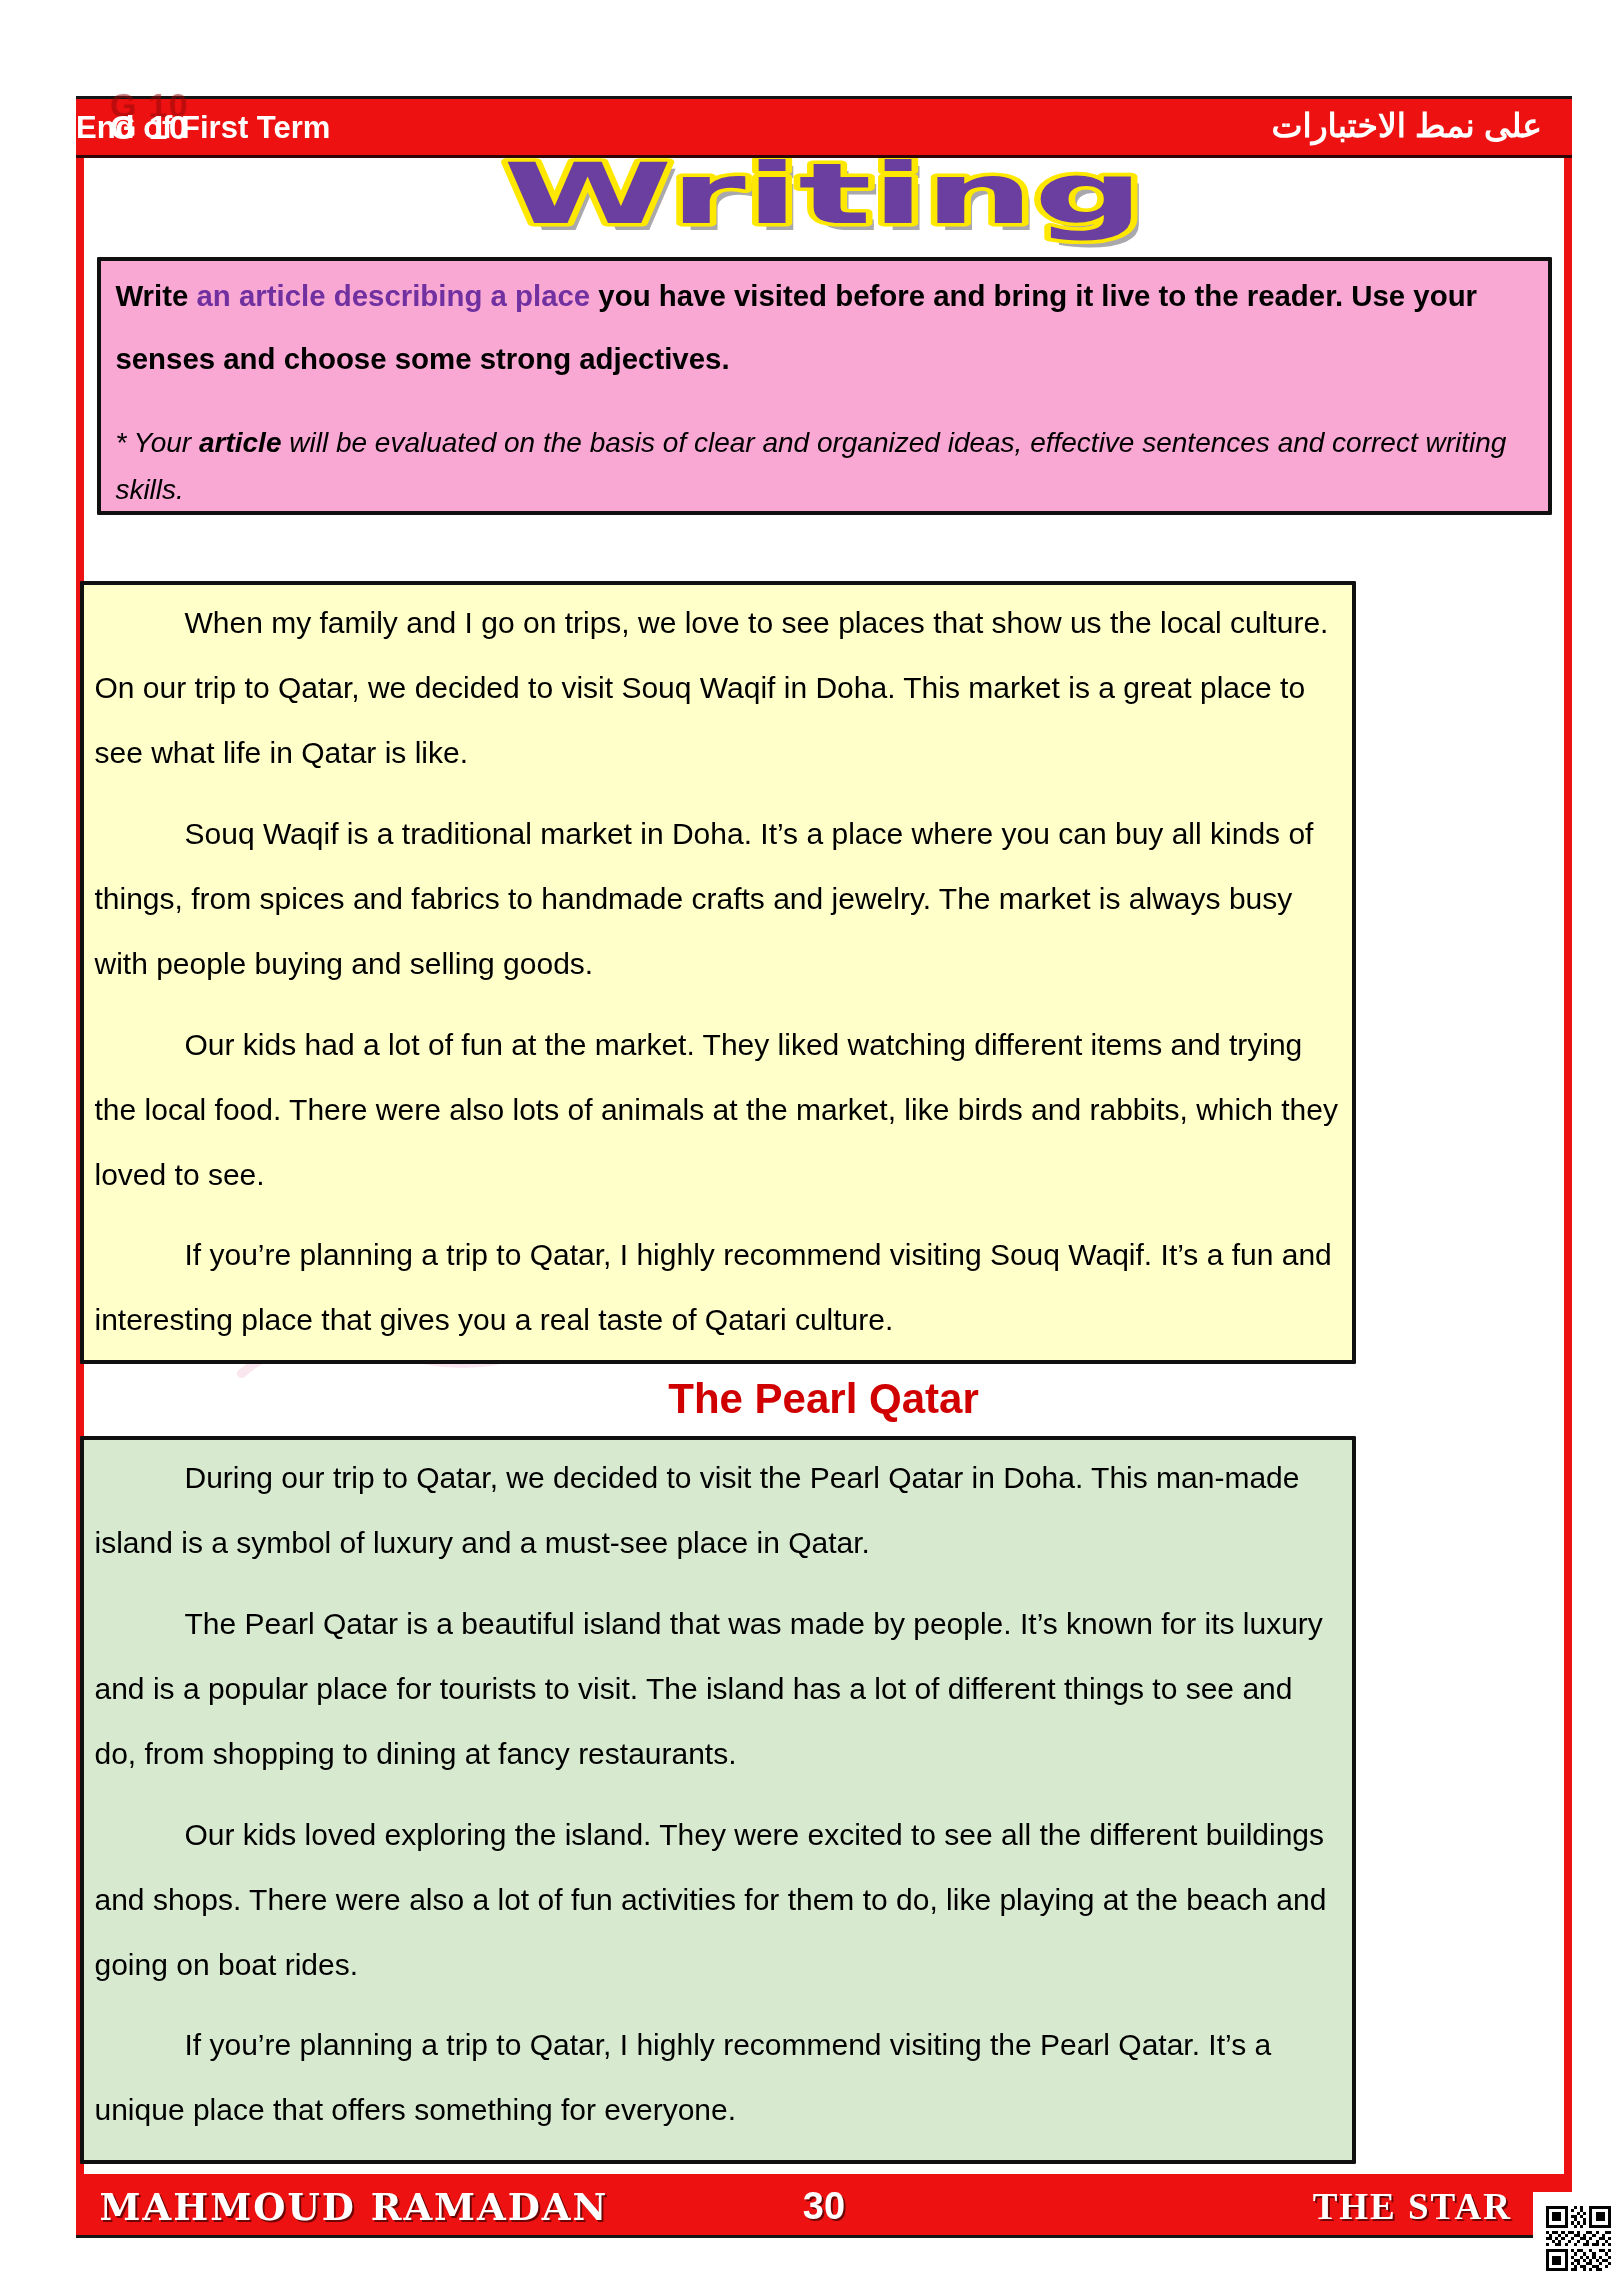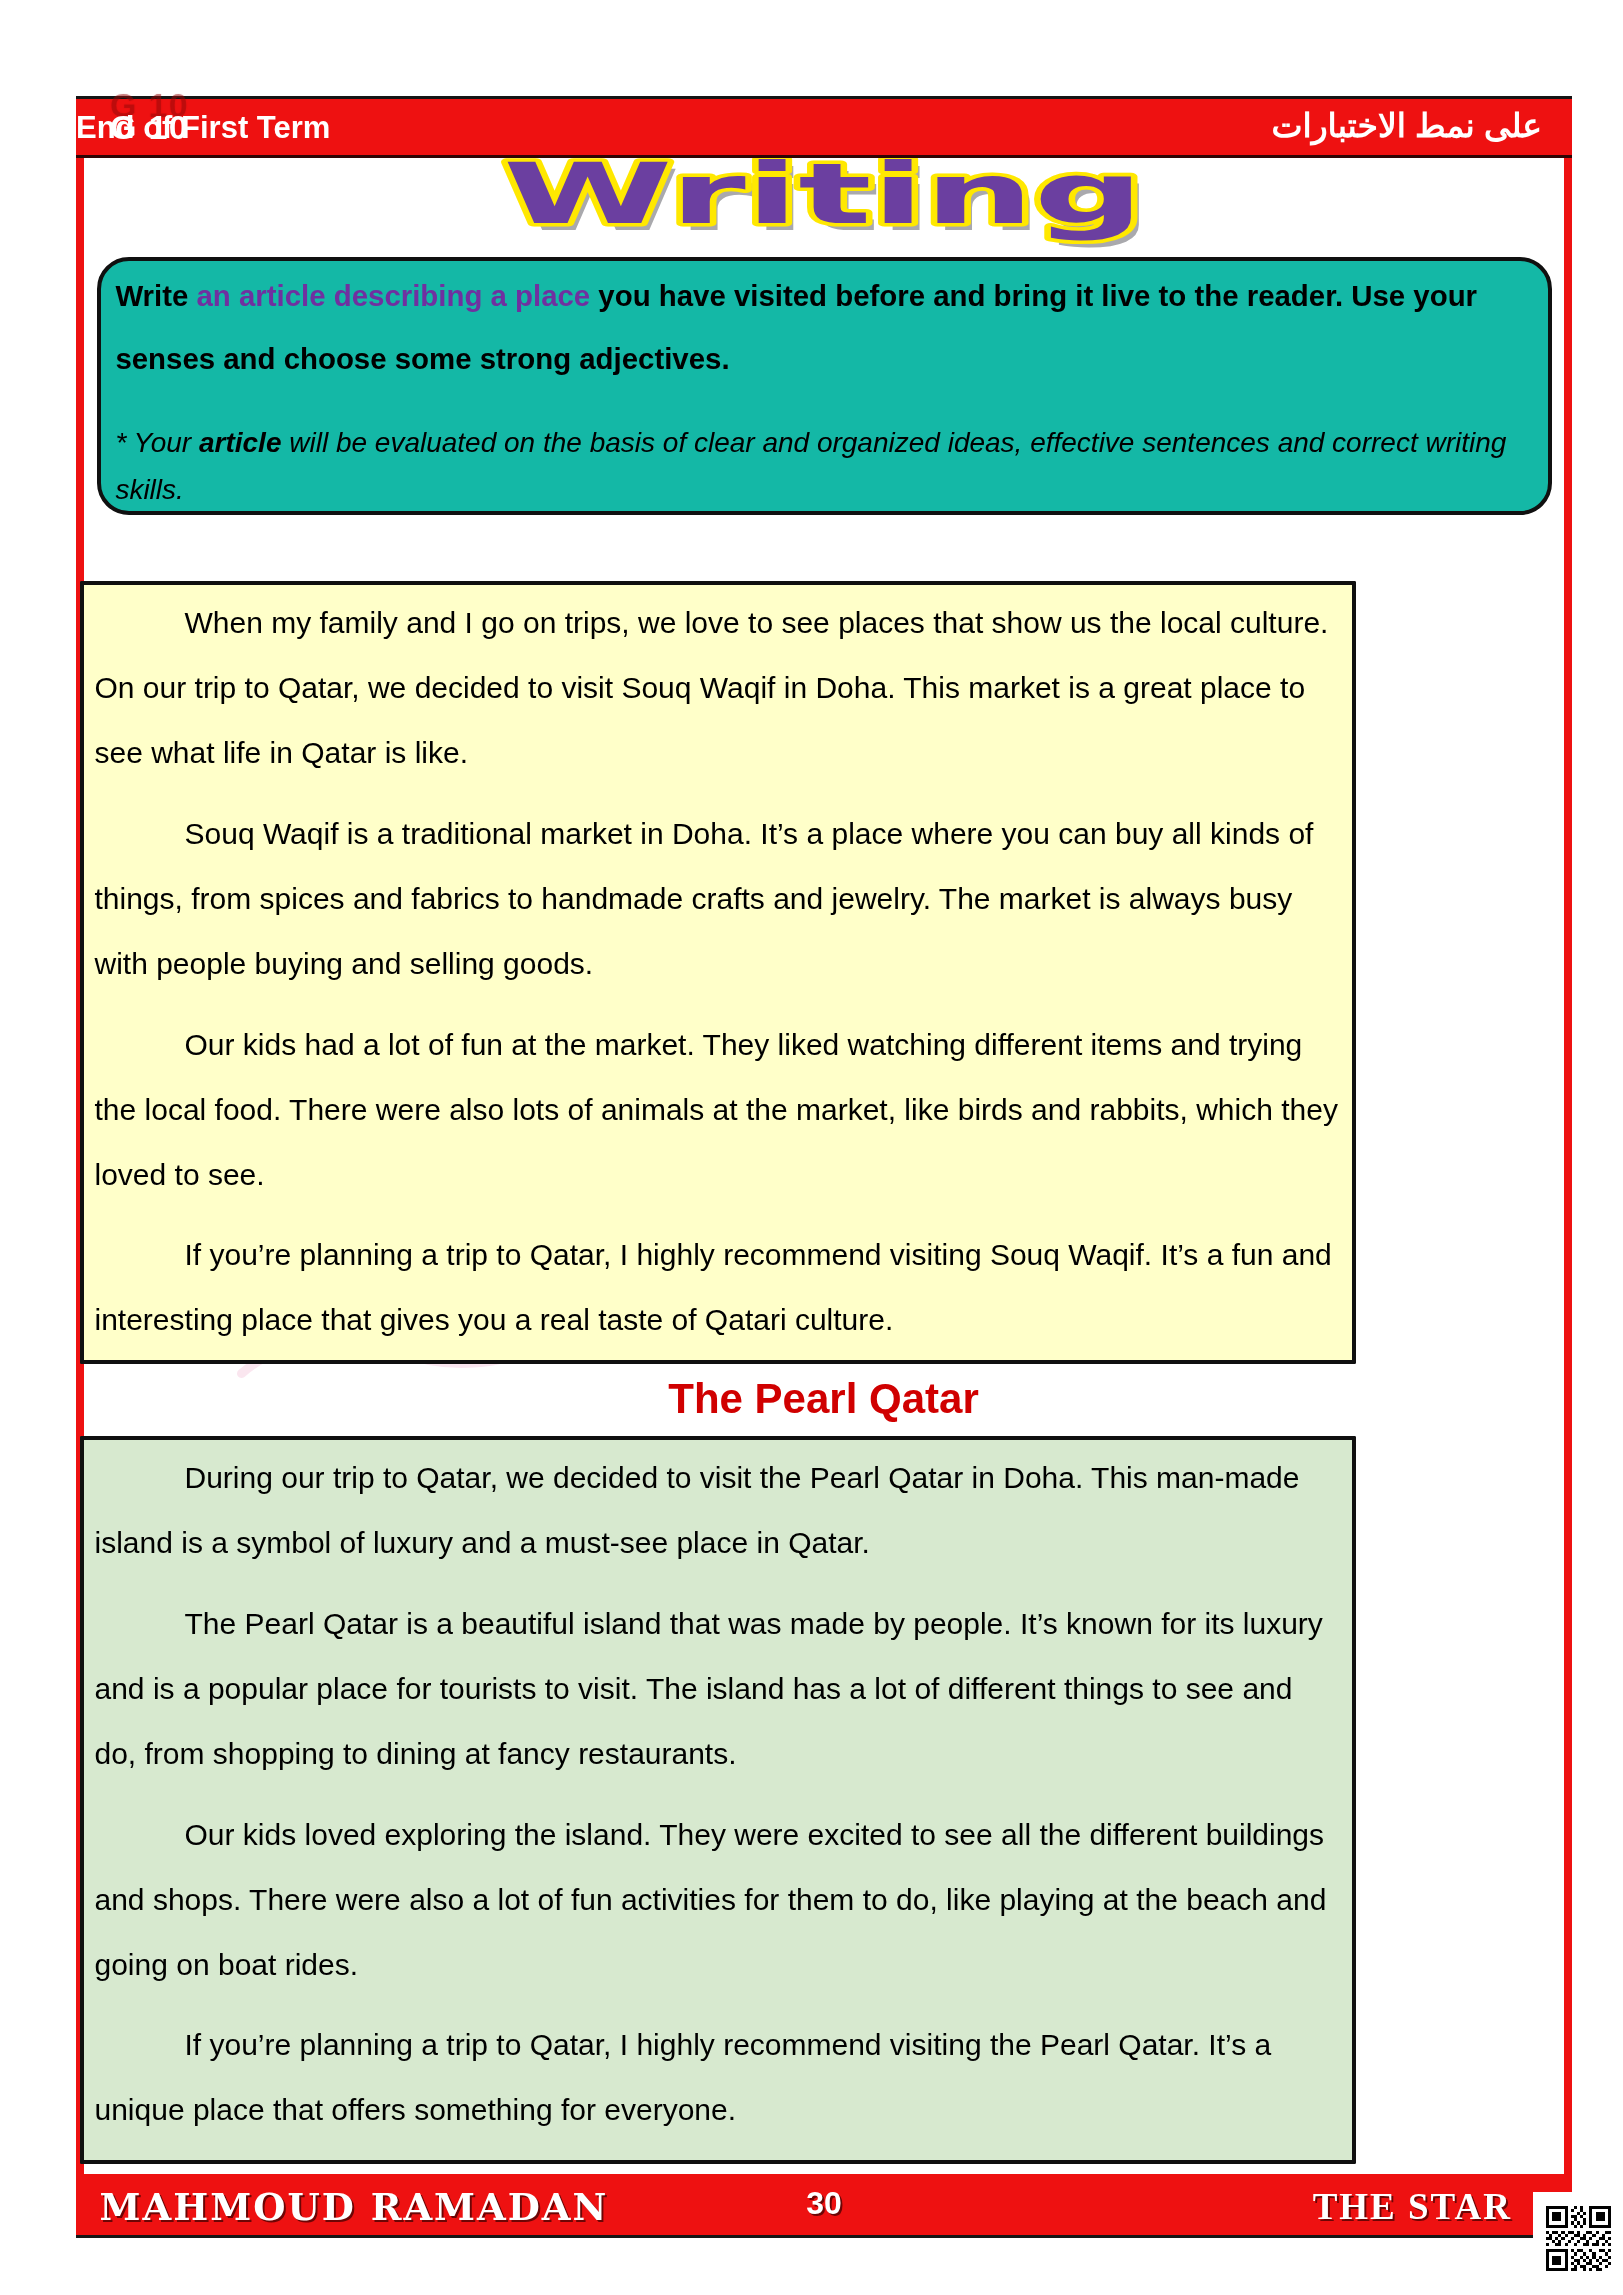--- a/index.html
+++ b/index.html
@@ -13,31 +13,31 @@
 
   .bar{position:absolute;left:64px;width:1496px;background:#ee1111;z-index:3;}
   .header-bar{top:96px;height:56px;border-top:3.3px solid #151515;border-bottom:3.9px solid #2e0404;}
   .footer-bar{top:2174px;height:61px;border-bottom:3.9px solid #151515;}
 
   .header-bar .h-left{position:absolute;left:34px;top:9.2px;color:#ffffff;font-size:34px;font-weight:bold;letter-spacing:1.3px;text-shadow:0 -22px 0.7px rgba(150,10,10,.55);}
   .header-bar .h-center{position:absolute;left:0;right:0;top:10.5px;text-align:left;color:#ffffff;font-size:31px;font-weight:bold;}
   .header-bar .h-right{position:absolute;right:30px;top:6.5px;color:#ffffff;font-size:33px;font-weight:bold;direction:rtl;}
 
   .footer-bar .f-left{position:absolute;left:23.6px;top:10.5px;color:#ffffff;font-family:"DejaVu Serif",serif;font-size:37px;font-weight:bold;letter-spacing:2px;text-shadow:2px 2px 0 #6d0505;}
-  .footer-bar .f-center{position:absolute;left:0;right:0;top:10.5px;text-align:center;color:#ffffff;font-size:32px;font-weight:bold;text-shadow:2px 2px 0 #6d0505;}
+  .footer-bar .f-center{position:absolute;left:0;right:0;top:10.5px;text-align:center;color:#ffffff;font-size:38px;font-weight:bold;text-shadow:2px 2px 0 #6d0505;}
   .footer-bar .f-right{position:absolute;right:60px;top:10.5px;color:#ffffff;font-family:Liberation Serif, serif;font-size:37px;font-weight:bold;letter-spacing:2px;text-shadow:2px 2px 0 #6d0505;}
 
   
   .writing-wrap{position:absolute;left:419px;top:148px;width:785px;height:102px;z-index:2;}
   .wa-shadow{font-family:"DejaVu Sans",sans-serif;font-weight:bold;font-size:128px;fill:#a9a9ad;}
   .wa-main{font-family:"DejaVu Sans",sans-serif;font-weight:bold;font-size:128px;fill:#6b3fa0;stroke:#ffe800;stroke-width:11px;paint-order:stroke;stroke-linejoin:round;}
 
   
   .cbox{position:absolute;z-index:2;border:4.6px solid #101010;border-radius:1.3px;box-sizing:border-box;}
-  .prompt-box{left:85px;top:257px;width:1455px;height:258px;background:#14b8a6;padding:2.6px 11.8px 0 14.4px;border-radius:32px;}
+  .prompt-box{left:85px;top:257px;width:1455px;height:258px;background:#f9a8d4;padding:2.6px 11.8px 0 14.4px;}
   .prompt-intro{margin:0;font-size:29.4px;font-weight:bold;color:#000000;line-height:63px;}
   .prompt-intro .hl{color:#7030a0;}
   .prompt-note{margin:29px 0 0 0;font-size:28px;font-style:italic;color:#000000;line-height:47px;}
   .prompt-note b{font-style:italic;}
 
   .article-box{left:68px;width:1276px;padding:5.2px 10.5px 0 10.5px;}
   .souq-box{top:581px;height:783px;background:#ffffc9;}
   .pearl-box{top:1436px;height:728px;background:#d7e9cf;}
   .article-box p{margin:0 0 15.7px 0;font-size:30px;color:#000000;line-height:65px;text-indent:90px;}
 

